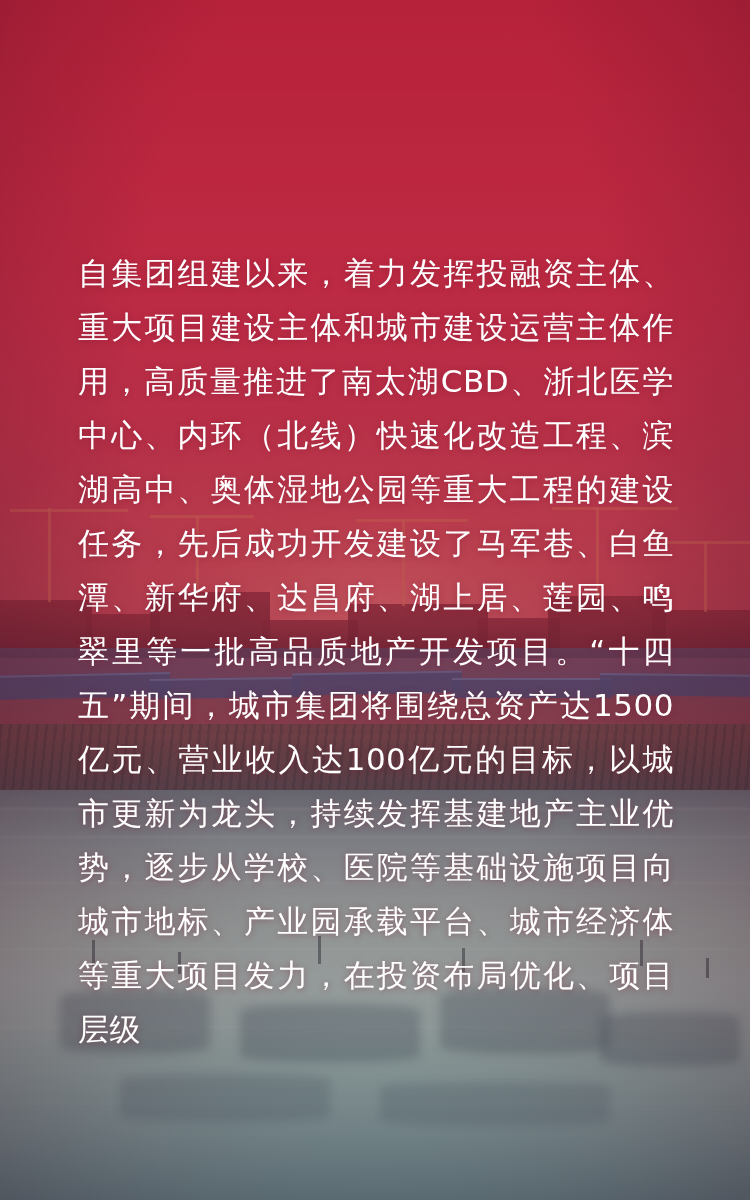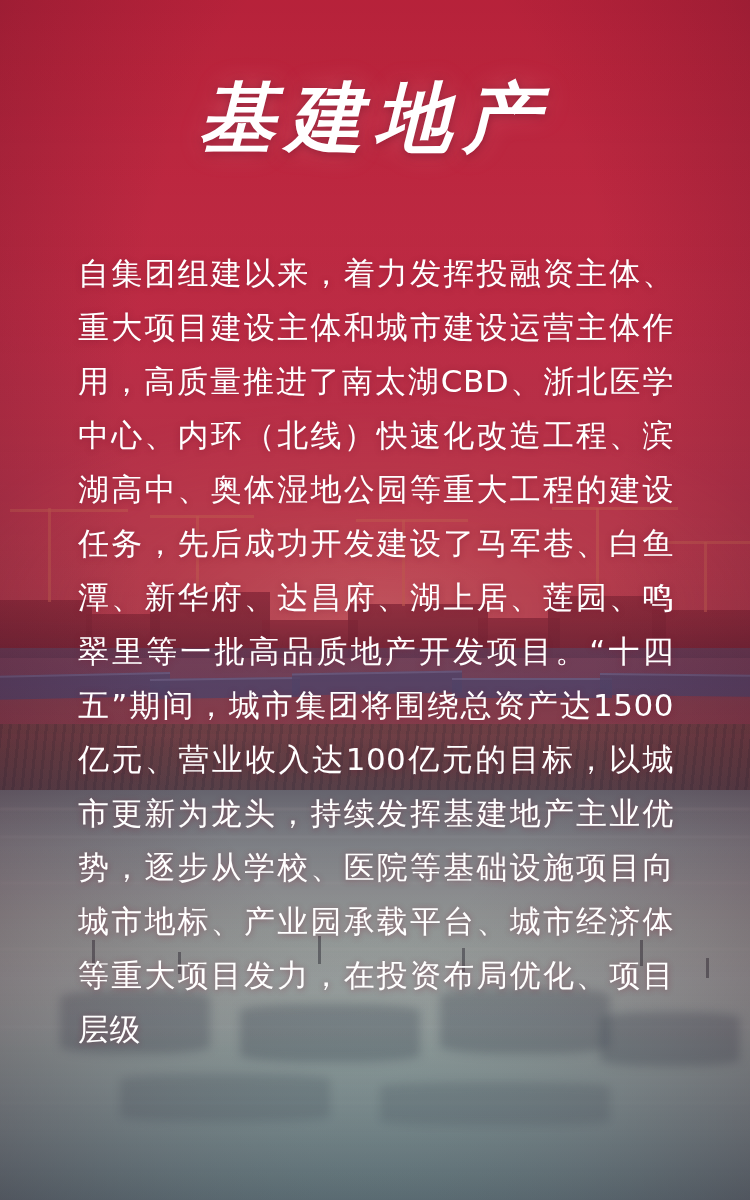--- a/index.html
+++ b/index.html
@@ -299,17 +299,16 @@
     <div class="post" style="left:462px; top:158px; height:24px;"></div>
     <div class="post" style="left:640px; top:150px; height:26px;"></div>
     <div class="post" style="left:706px; top:168px; height:20px;"></div>
   </div>
 
   <div class="grade"></div>
   <div class="grade2"></div>
   <div class="vignette"></div>
 
   <div class="content">
-    <div class="title">基建地产</div>
     <div class="body-text">自集团组建以来，着力发挥投融资主体、重大项目建设主体和城市建设运营主体作用，高质量推进了南太湖CBD、浙北医学中心、内环（北线）快速化改造工程、滨湖高中、奥体湿地公园等重大工程的建设任务，先后成功开发建设了马军巷、白鱼潭、新华府、达昌府、湖上居、莲园、鸣翠里等一批高品质地产开发项目。“十四五”期间，城市集团将围绕总资产达1500亿元、营业收入达100亿元的目标，以城市更新为龙头，持续发挥基建地产主业优势，逐步从学校、医院等基础设施项目向城市地标、产业园承载平台、城市经济体等重大项目发力，在投资布局优化、项目层级</div>
   </div>
 
 </div>
 
 </body></html>

